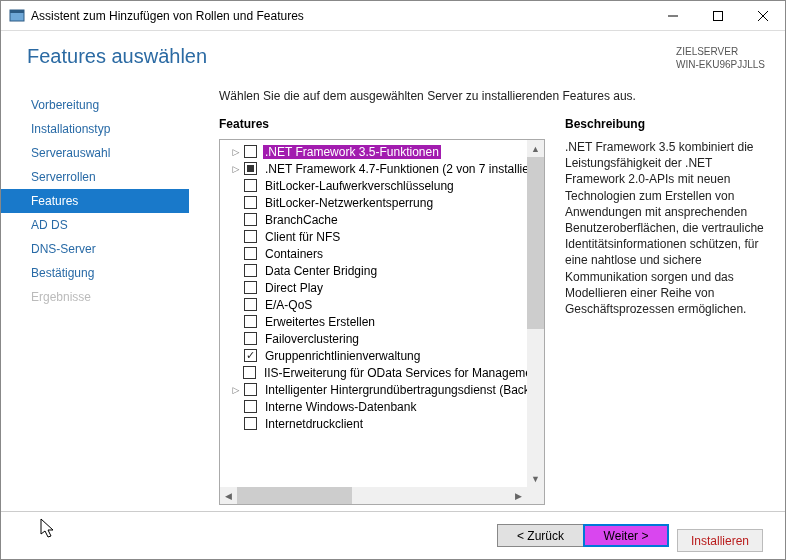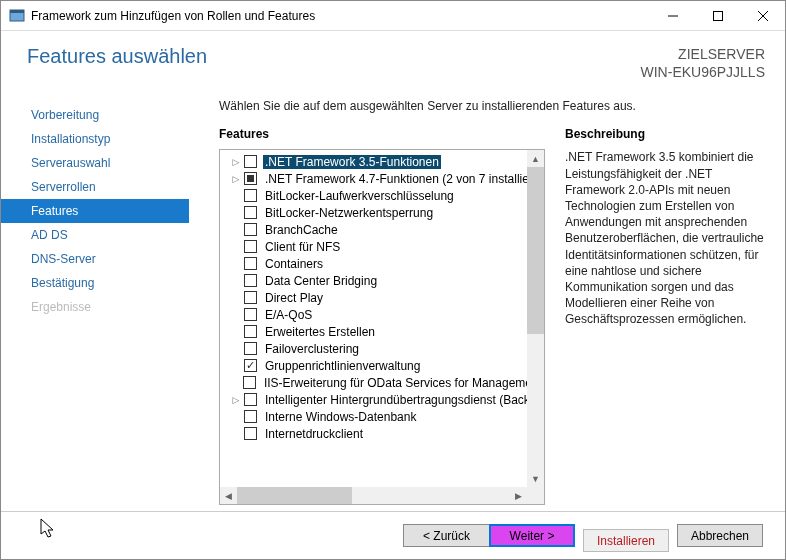--- a/index.html
+++ b/index.html
@@ -4,40 +4,40 @@
 <style>
   * { box-sizing: border-box; margin: 0; padding: 0; }
   body { font-family: "Segoe UI", Arial, sans-serif; font-size: 12px; background: #f0f0f0; width: 786px; height: 560px; overflow: hidden; }
   .window { background: #fff; border: 1px solid #888; width: 786px; height: 560px; display: flex; flex-direction: column; }
   .titlebar { height: 30px; display: flex; align-items: center; padding: 0 0 0 8px; border-bottom: 1px solid #ddd; background: #fff; }
   .titlebar .icon { width: 16px; height: 16px; margin-right: 6px; }
   .titlebar .title { flex: 1; font-size: 12px; color: #000; }
   .titlebar .winbtn { width: 45px; height: 30px; display: flex; align-items: center; justify-content: center; color: #222; cursor: default; }
   .header { padding: 14px 20px 10px 26px; display: flex; align-items: flex-start; justify-content: space-between; }
   .header h1 { font-size: 20px; font-weight: 400; color: #2b6aa3; }
-  .server-info { text-align: right; font-size: 14px; color: #555; line-height: 1.3; }
+  .server-info { text-align: left; font-size: 10px; color: #555; line-height: 1.3; }
   .body { flex: 1; display: flex; padding: 8px 20px 6px 0; overflow: hidden; }
   .sidebar { width: 188px; padding: 4px 0 0 0; }
   .sidebar .step { padding: 5px 10px 5px 30px; color: #286aa6; font-size: 12px; cursor: default; white-space: nowrap; }
   .sidebar .step.active { background: #1979ca; color: #fff; }
   .sidebar .step.disabled { color: #bbb; }
   .main { flex: 1; display: flex; flex-direction: column; overflow: hidden; }
   .intro { padding: 0 0 14px 30px; color: #222; font-size: 12px; }
   .cols { flex: 1; display: flex; gap: 20px; padding-left: 30px; overflow: hidden; }
   .features-col { flex: 1; display: flex; flex-direction: column; min-width: 0; }
   .col-head { font-weight: 700; font-size: 12px; margin-bottom: 8px; }
   .treewrap { flex: 1; border: 1px solid #aaa; position: relative; overflow: hidden; display: flex; flex-direction: column; }
   .treeinner { flex: 1; overflow: hidden; padding: 3px 0; }
   .treerow { display: flex; align-items: center; height: 17px; padding-left: 10px; font-size: 12px; white-space: nowrap; }
   .expander { width: 12px; display: inline-flex; justify-content: center; color: #777; font-size: 9px; user-select: none; }
   .cb { width: 13px; height: 13px; border: 1px solid #333; margin: 0 6px 0 2px; display: inline-flex; align-items: center; justify-content: center; background: #fff; font-size: 11px; line-height: 1; flex-shrink: 0; }
   .cb.checked::after { content: "✓"; color: #222; font-size: 11px; }
   .cb.partial::after { content: ""; width: 7px; height: 7px; background: #333; display: block; }
   .treerow .label { padding: 0 2px; }
-  .treerow .label.sel { background: #0c4a6e; color: #fff; }
+  .treerow .label.sel { background: #a21caf; color: #fff; }
   .vscroll { position: absolute; right: 0; top: 0; bottom: 17px; width: 17px; background: #f0f0f0; }
   .vscroll .arrow { height: 17px; display: flex; align-items: center; justify-content: center; color: #666; font-size: 9px; }
   .vscroll .track { position: absolute; top: 17px; bottom: 17px; left: 0; right: 0; }
   .vscroll .thumb { position: absolute; left: 0; right: 0; top: 0; height: 55%; background: #cdcdcd; }
   .hscroll { height: 17px; background: #f0f0f0; display: flex; }
   .hscroll .arrow { width: 17px; display: flex; align-items: center; justify-content: center; color: #666; font-size: 9px; }
   .hscroll .track { flex: 1; position: relative; }
   .hscroll .thumb { position: absolute; left: 0; top: 0; bottom: 0; width: 42%; background: #cdcdcd; }
   .hscroll .corner { width: 17px; }
   .desc-col { width: 200px; }
@@ -54,21 +54,21 @@
 <body>
 
 <div class="window">
   <div class="titlebar">
     <span class="icon">
       <svg width="16" height="16" viewBox="0 0 16 16">
           <rect x="1" y="2" width="14" height="11" fill="#6fa8d8" stroke="#2c5b84"></rect>
           <rect x="1" y="2" width="14" height="3" fill="#2c5b84"></rect>
         </svg>
     </span>
-    <span class="title">Framework zum Hinzufügen von Rollen und Features</span>
+    <span class="title">Assistent zum Hinzufügen von Rollen und Features</span>
     <div class="winbtn">
         <svg width="10" height="10">
           <line x1="0" y1="5" x2="10" y2="5" stroke="#000"></line>
         </svg>
       </div>
     <div class="winbtn">
         <svg width="10" height="10">
           <rect x="0.5" y="0.5" width="9" height="9" fill="none" stroke="#000"></rect>
         </svg>
       </div>
@@ -218,19 +218,18 @@
       </div>
     </div>
   </div>
 
   <div class="footer">
     <div class="btnpair">
       <button class="btn">&lt; Zurück</button>
       <button class="btn default">Weiter &gt;</button>
     </div>
     <button class="btn" disabled="">Installieren</button>
-    <button class="btn">Abbrechen</button>
   </div>
 </div>
 
 <svg class="cursor-arrow" width="18" height="22">
     <path d="M1 1 L1 16 L5 13 L8 19 L11 18 L8 12 L13 12 Z" fill="#fff" stroke="#000"></path>
   </svg>
 
 </body></html>

